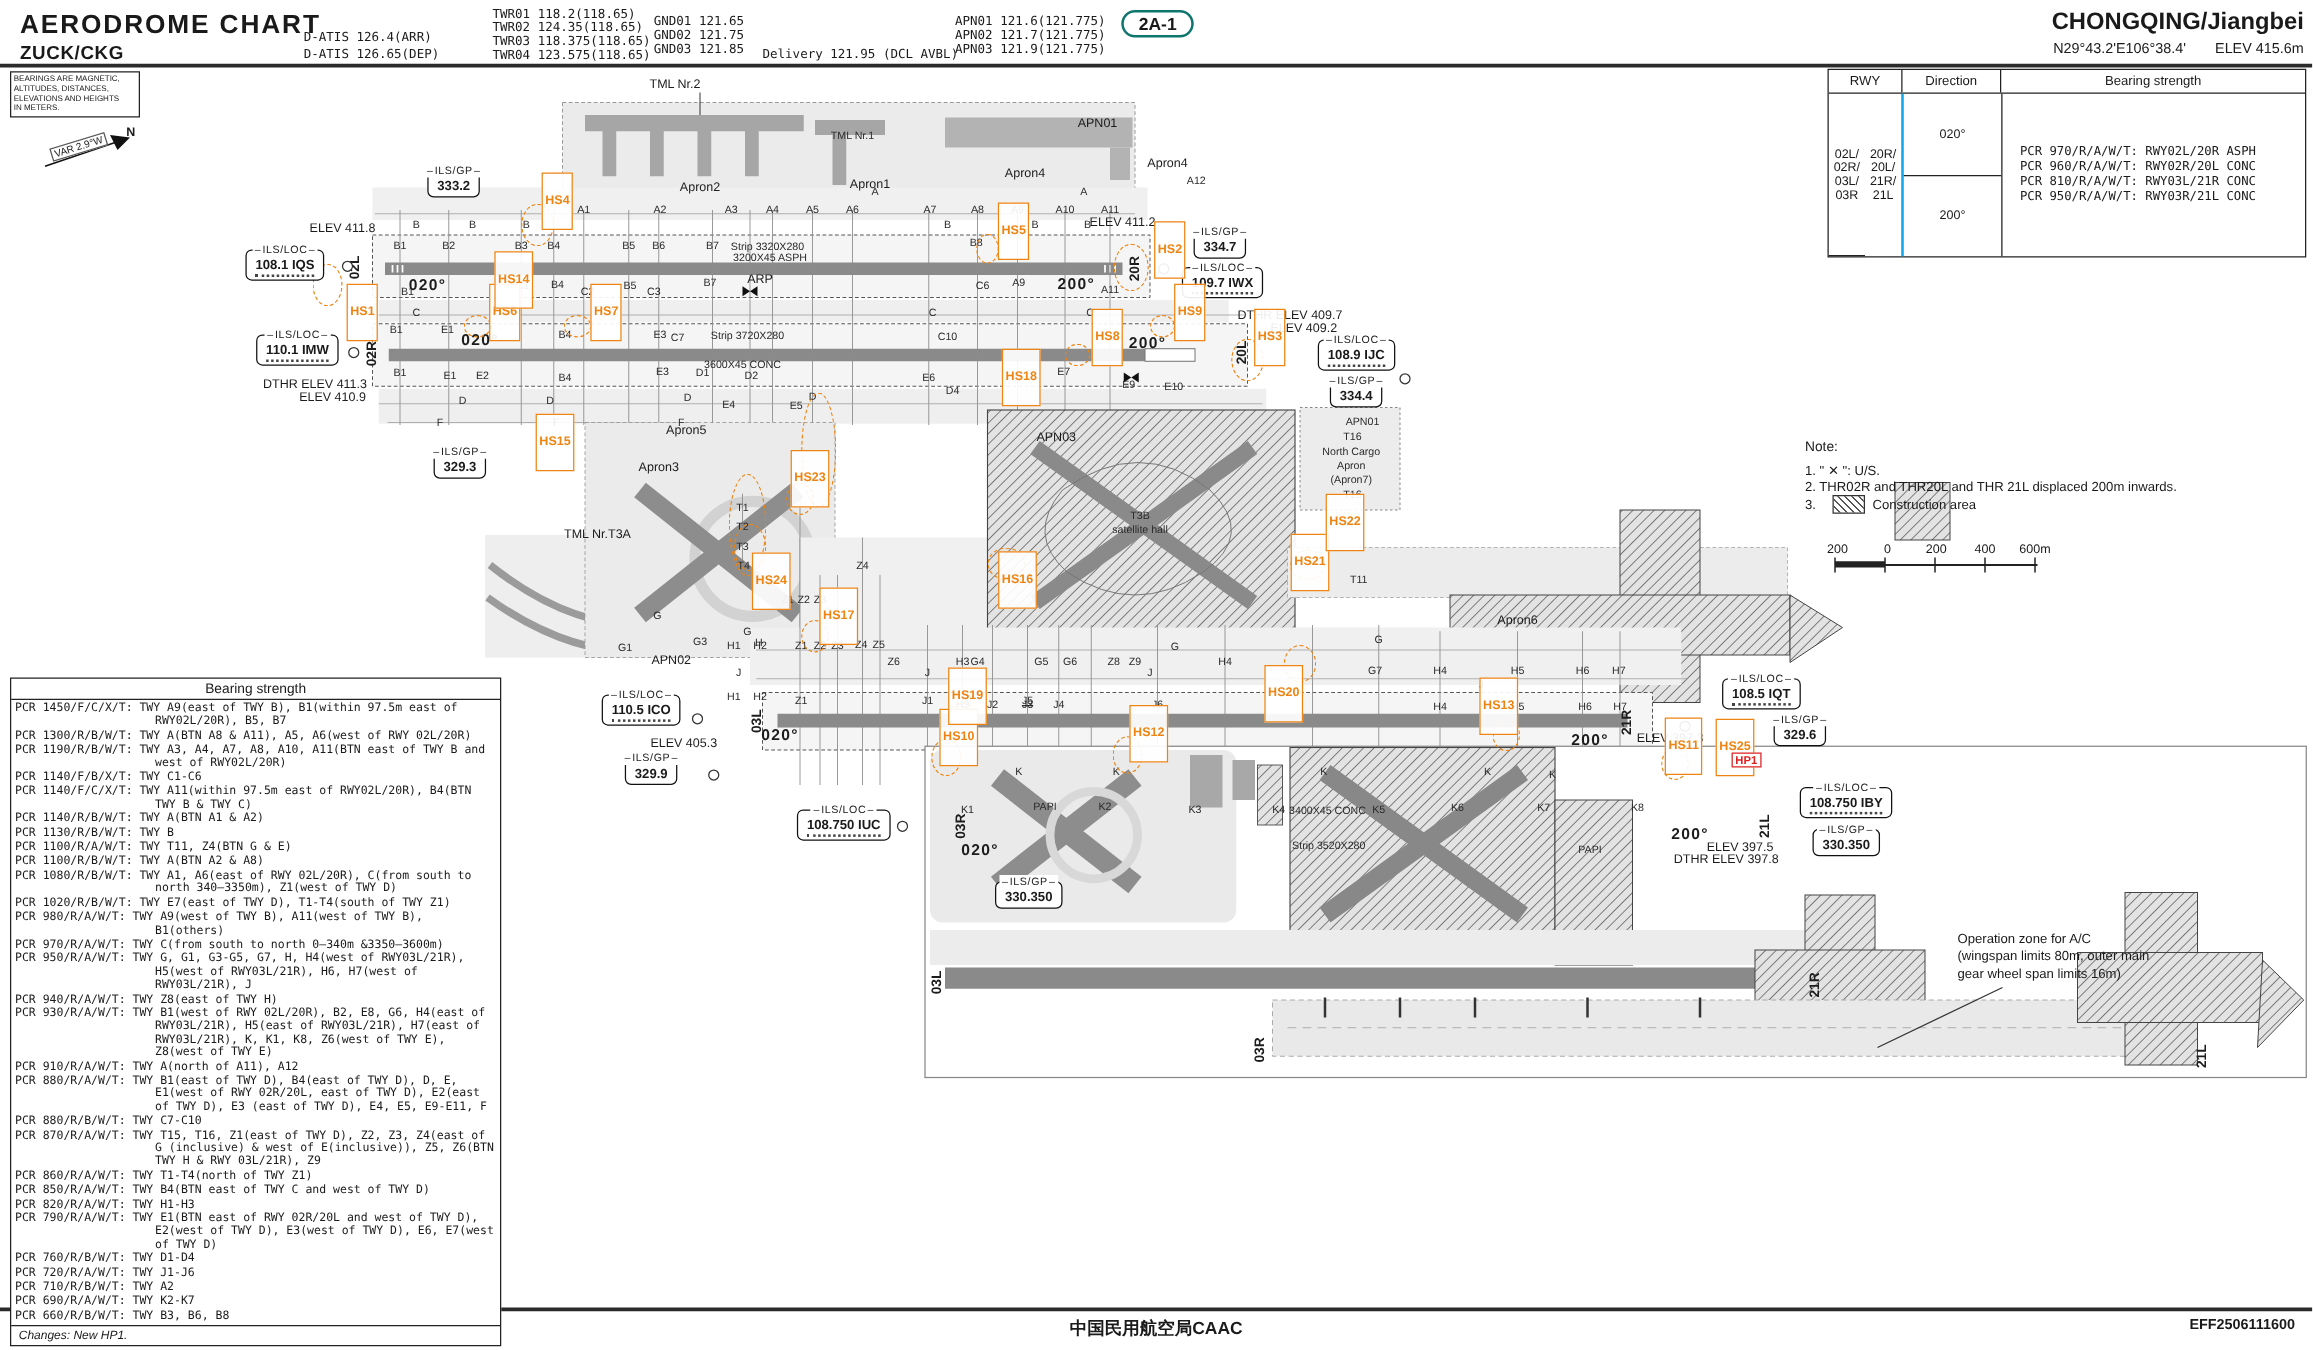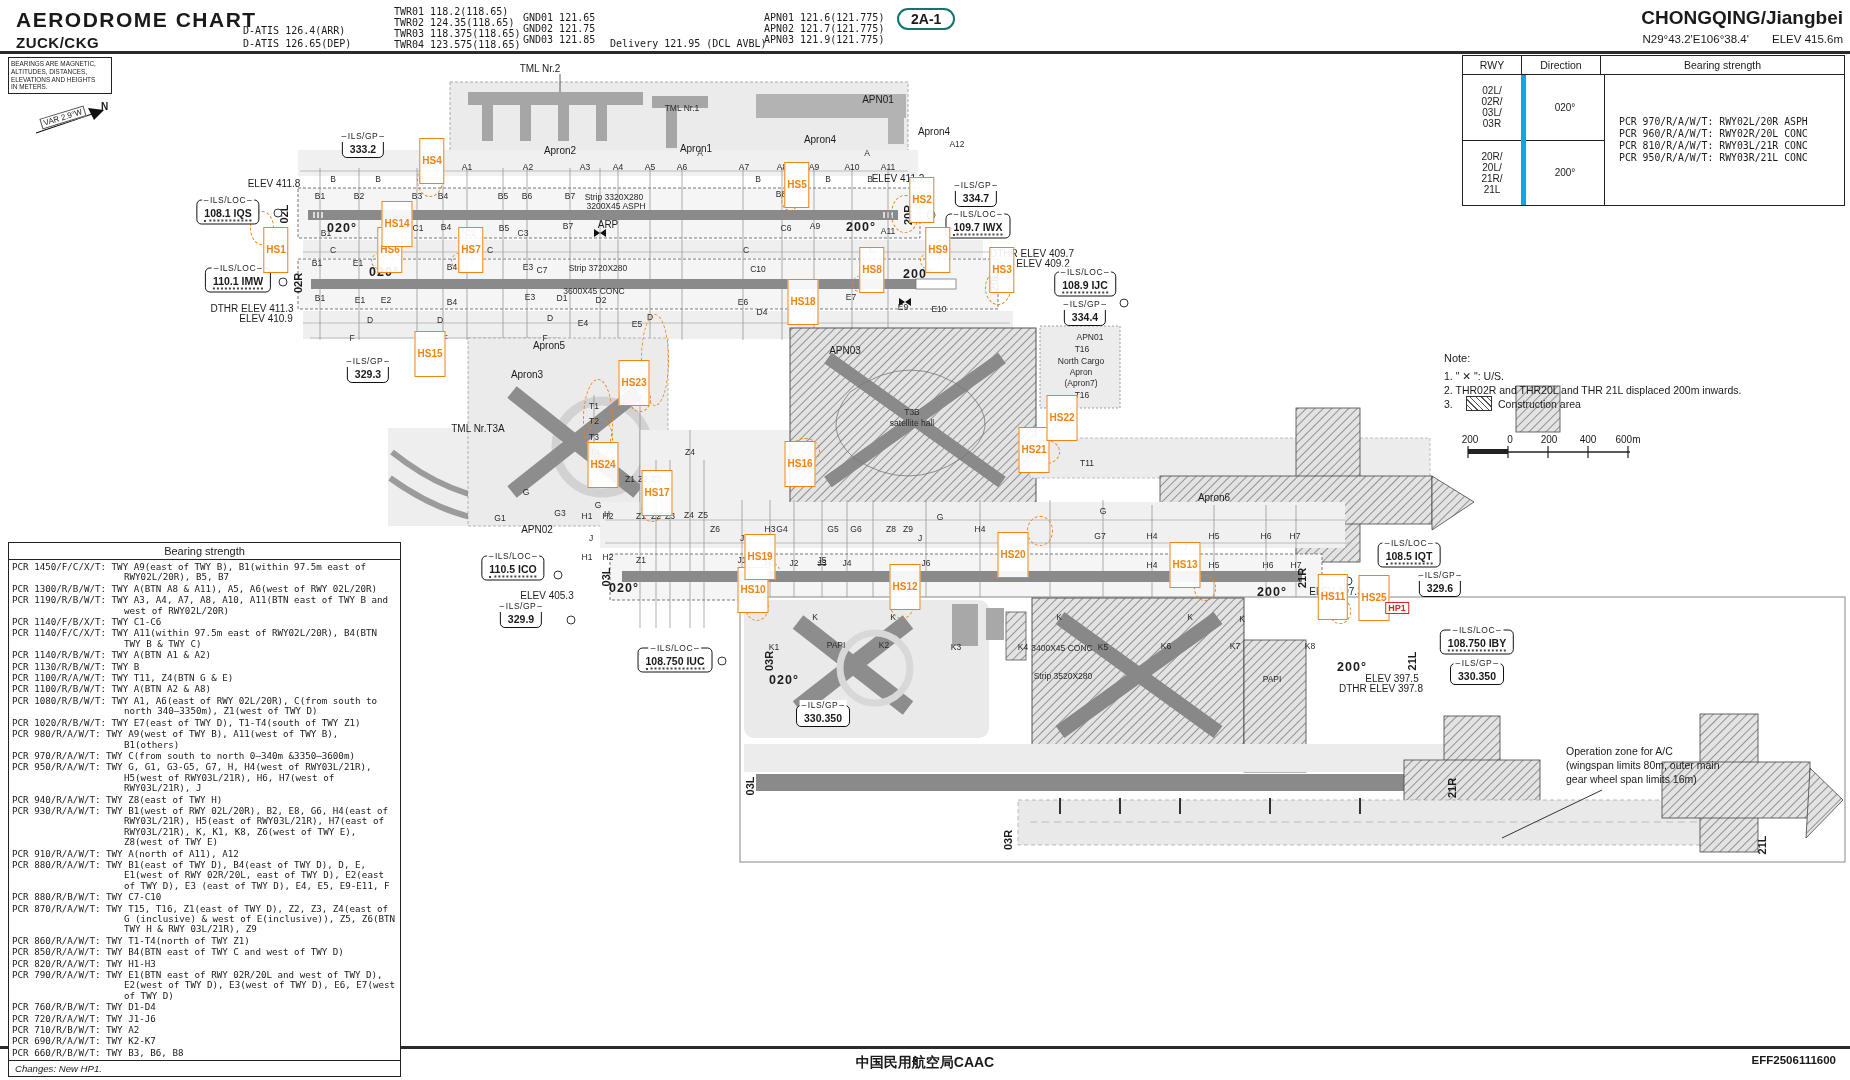--- a/index.html
+++ b/index.html
@@ -26,21 +26,21 @@
   #toprule{left:0;top:51px;width:1850px;height:2.5px;background:#2b2b2b;}
 
   
   #rwy-table{left:1462px;top:55px;width:381px;border:1.4px solid #222;font-size:10px;}
   #rwy-table .hdr{display:flex;border-bottom:1px solid #222;font-size:10.5px;}
   #rwy-table .hdr div{padding:3px 0;text-align:center;}
   .c-rwy{width:58px;border-right:1px solid #222;}
   .c-dir{width:78px;border-right:1px solid #222;}
   .c-str{flex:1;}
   #rwy-table .body{display:flex;height:130px;}
-  #rwy-table .colrwy{width:58px;border-right:5px solid #0ea5e9;display:flex;flex-direction:column;}
+  #rwy-table .colrwy{width:58px;border-right:2px solid #0ea5e9;display:flex;flex-direction:row;}
   #rwy-table .colrwy div{flex:1;display:flex;align-items:center;justify-content:center;text-align:center;white-space:pre-line;line-height:11px;}
   #rwy-table .colrwy div:first-child{border-bottom:1px solid #222;}
   #rwy-table .coldir{width:78px;border-right:1px solid #222;display:flex;flex-direction:column;}
   #rwy-table .coldir div{flex:1;display:flex;align-items:center;justify-content:center;}
   #rwy-table .coldir div:first-child{border-bottom:1px solid #222;}
   #rwy-table .colstr{flex:1;display:flex;align-items:center;}
   #rwy-table .colstr div{font-size:9.8px;line-height:12px;padding-left:14px;white-space:pre-line;}
 
   
   #bearing-table{left:8px;top:542px;width:391px;border:1.5px solid #222;background:#fff;z-index:5;}
@@ -68,21 +68,21 @@
   #f-eff{right:14px;top:1054px;font-size:11.5px;font-weight:bold;}
 
   
   #map-layer{position:absolute;left:0;top:0;width:1850px;height:1080px;}
   .ml{position:absolute;transform:translate(-50%,-50%);white-space:nowrap;color:#1c1c1c;}
   .ml.xs{font-size:8.5px;color:#2a2a2a;}
   .ml.sm{font-size:10px;}
   .ml.md{font-size:11px;font-weight:600;}
   .ml.lg{font-size:12.5px;font-weight:600;letter-spacing:1px;}
   .hs-label{position:absolute;transform:translate(-50%,-50%);font-size:10px;font-weight:bold;color:#ee8412;
-      border:1.5px solid #ee8412;background:rgba(255,255,255,.92);padding:16px 2px;line-height:12px;white-space:nowrap;z-index:6;}
+      border:1.5px solid #ee8412;background:rgba(255,255,255,.92);padding:16px 2px;line-height:12px;white-space:nowrap;z-index:6;margin-left:14px;}
   .hp-label{position:absolute;transform:translate(-50%,-50%);font-size:9px;font-weight:bold;color:#d22;
       border:1.5px solid #d22;background:#fff;padding:0 2px;line-height:10px;z-index:6;}
   .ils-box{position:absolute;transform:translate(-50%,-50%);border:1.3px solid #111;background:#fff;
       border-radius:5px;padding:6px 7px 2px 7px;text-align:center;z-index:5;white-space:nowrap;}
   .ils-lbl{position:absolute;top:-6px;left:50%;transform:translateX(-50%);background:#fff;
       padding:0 2px;font-size:8.5px;letter-spacing:.5px;line-height:11px;}
   .ils-lbl::before{content:"\2013";margin-right:1px;}
   .ils-lbl::after{content:"\2013";margin-left:1px;}
   .ils-val{font-size:10.5px;font-weight:bold;line-height:12px;}
   .ils-val.morse{border-bottom:2px dotted #444;padding-bottom:1px;}

